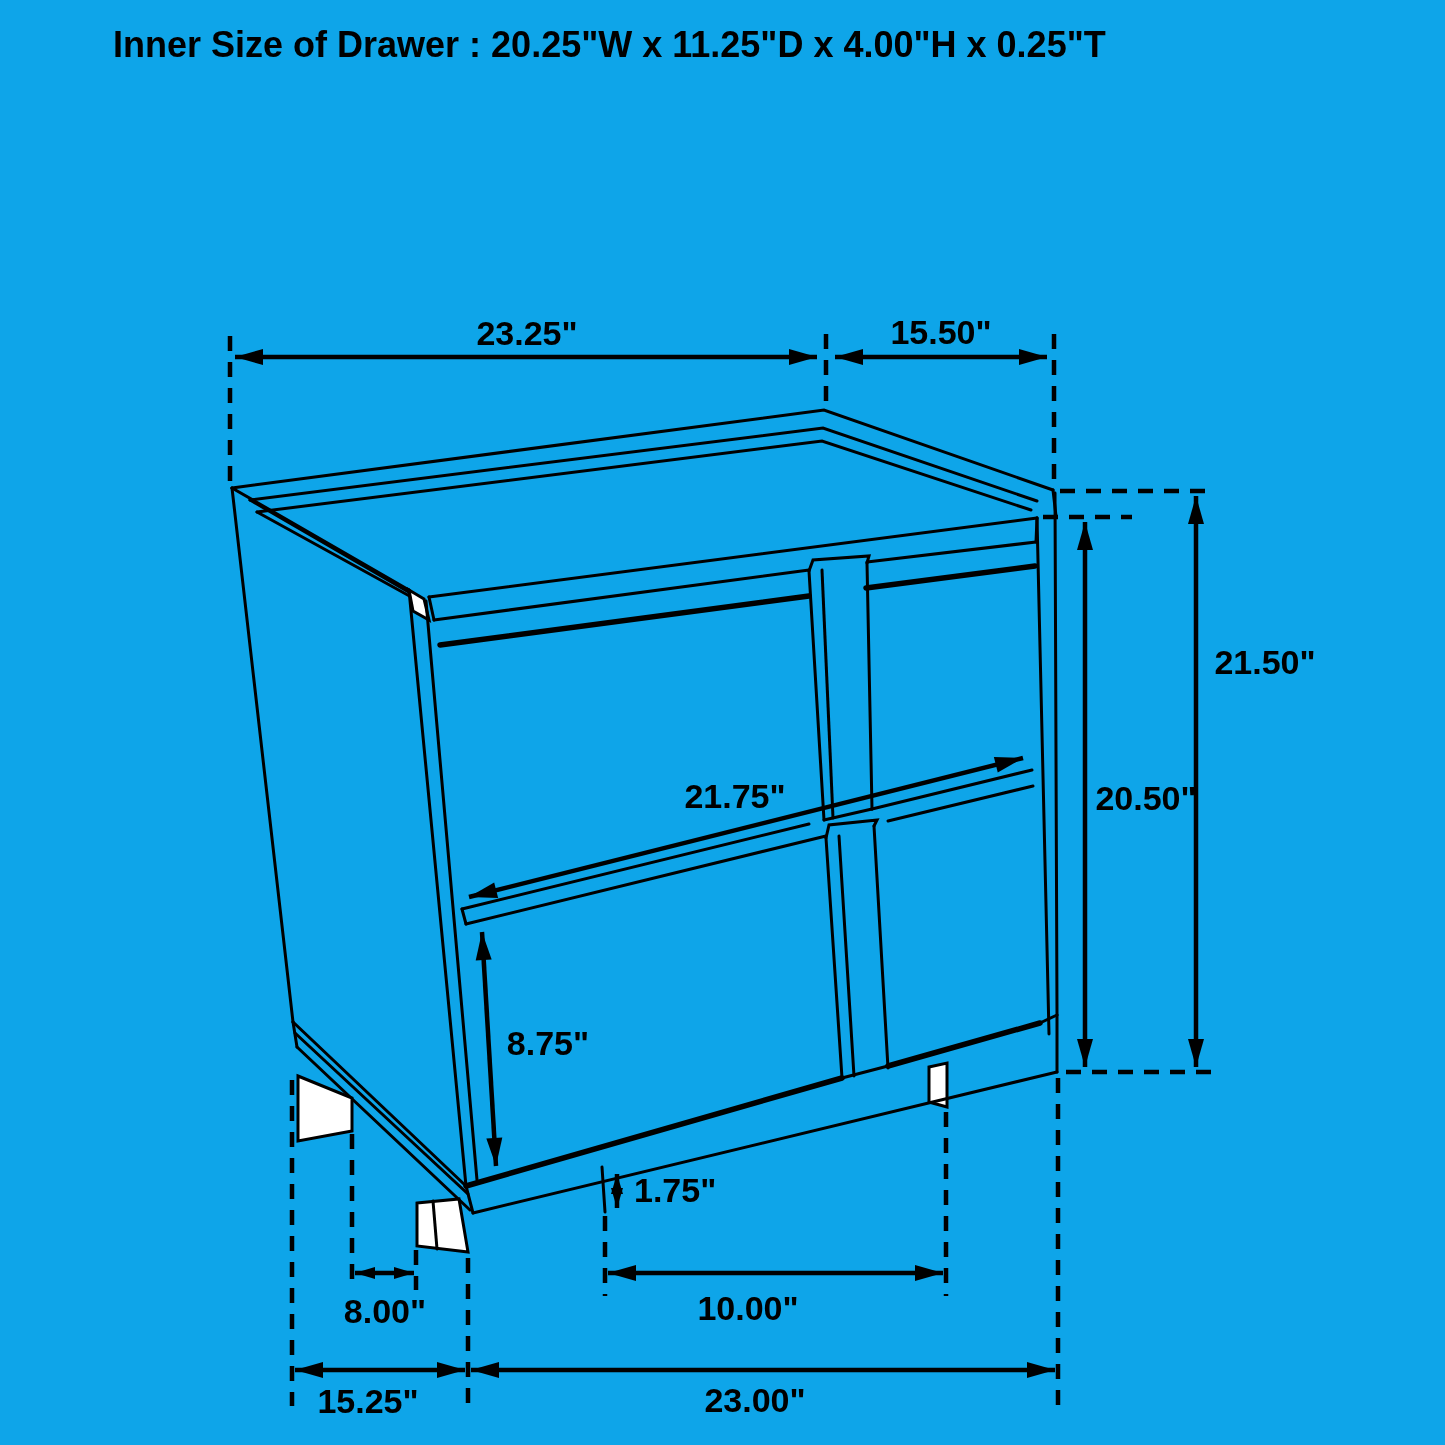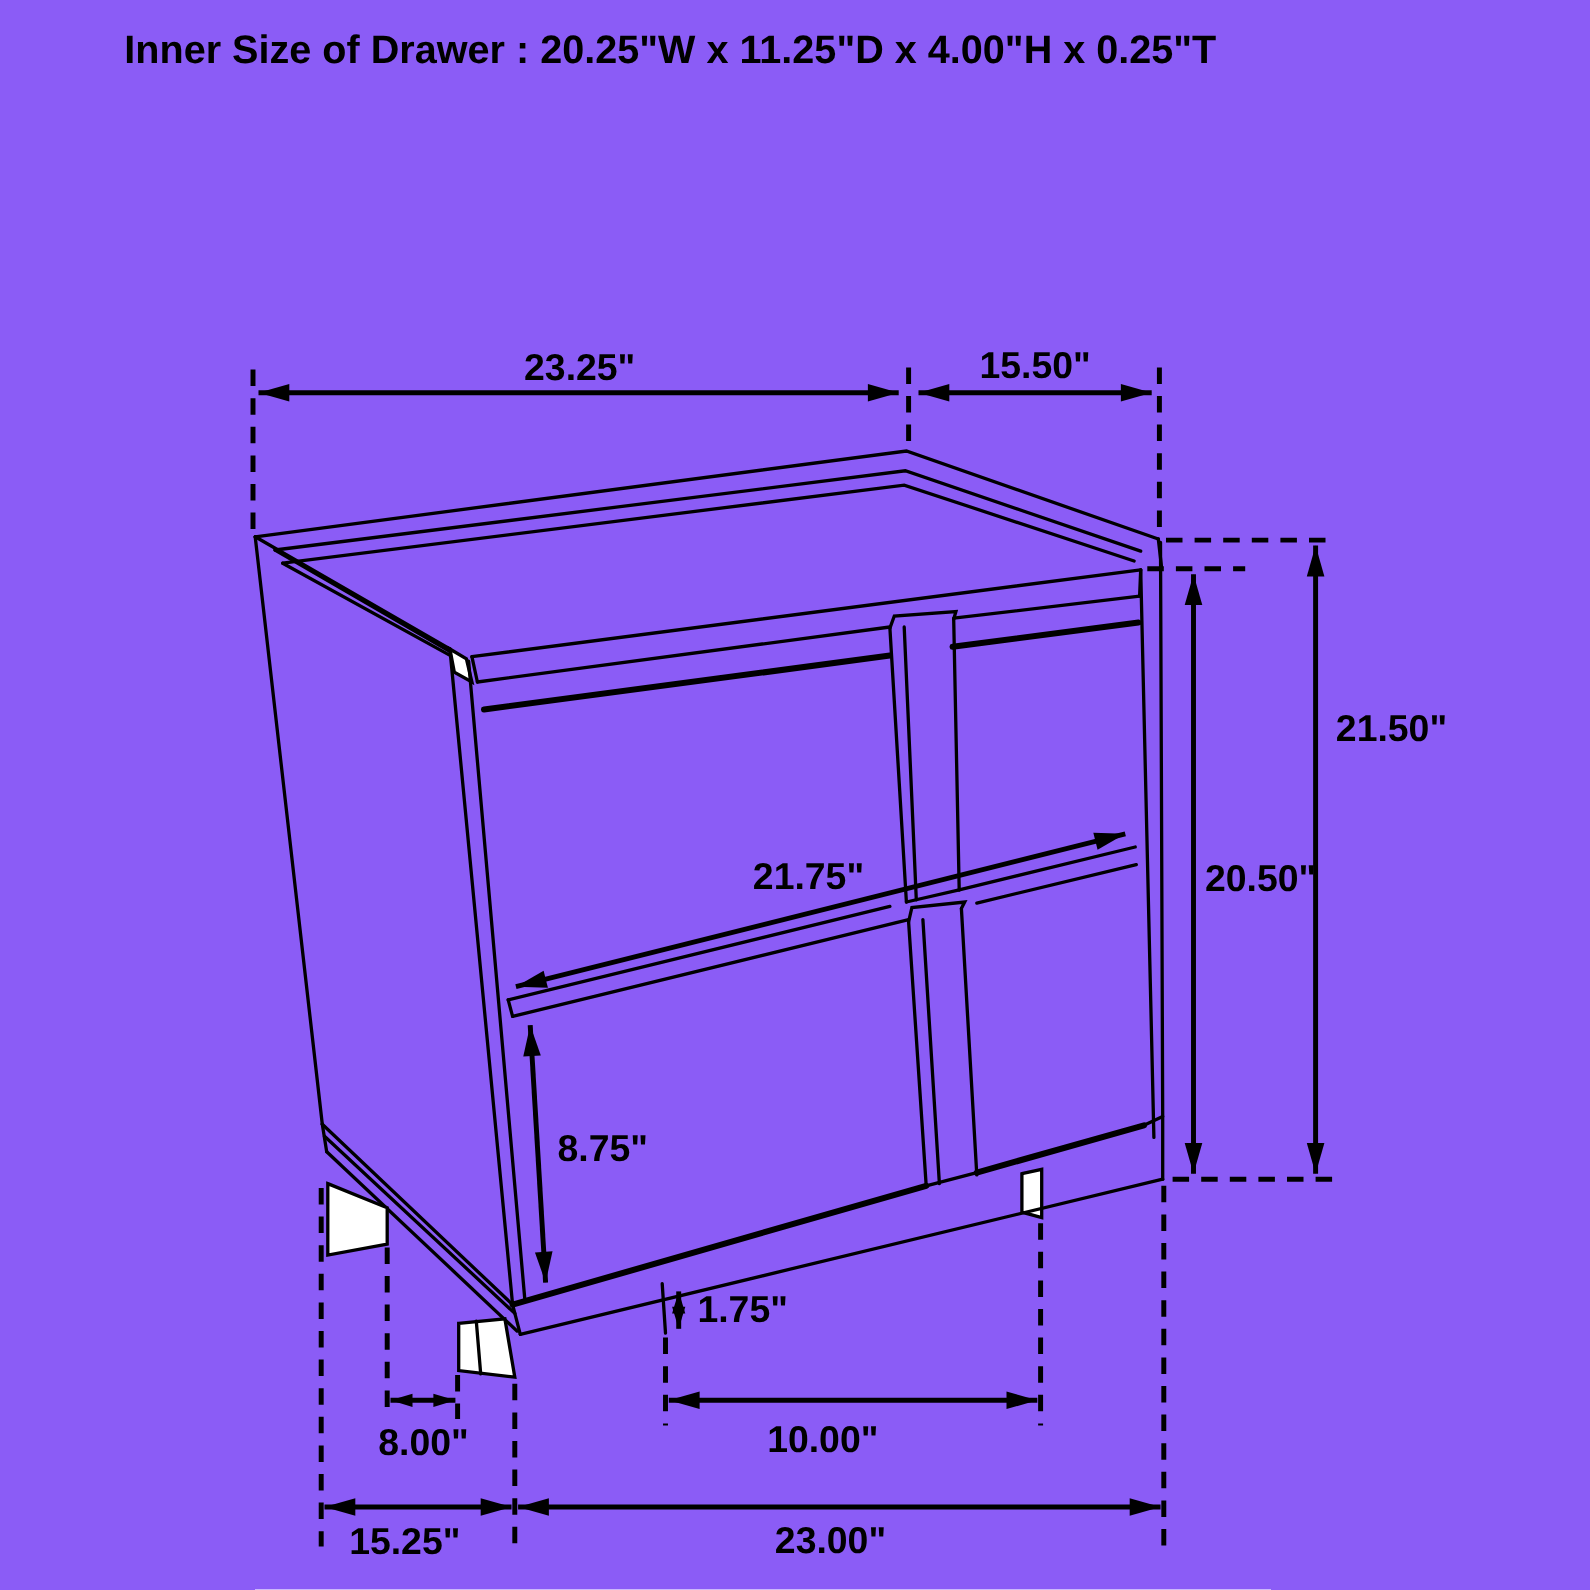--- a/index.html
+++ b/index.html
@@ -1,16 +1,16 @@
 <!DOCTYPE html>
 <html><head>
 <meta charset="utf-8">
 <style>
   html,body{margin:0;padding:0;background:#ffffff;}
-  .page{position:relative;width:1445px;height:1445px;background:#8b5cf6;overflow:hidden;
+  .page{position:relative;width:1445px;height:1445px;background:#0ea5e9;overflow:hidden;
         font-family:"Liberation Sans", sans-serif;}
   svg{display:block;}
   .ln{stroke:#000;stroke-width:3;fill:none;stroke-linecap:round;}
   .thick{stroke:#000;stroke-width:5.5;fill:none;stroke-linecap:round;}
   .solidwhite{stroke:#000;stroke-width:3;fill:#ffffff;}
   .dash{stroke:#000;stroke-width:4.5;fill:none;stroke-dasharray:15 11;}
   .dim{stroke:#000;stroke-width:4.5;fill:none;}
   .lbl{font-family:"Liberation Sans", sans-serif;font-size:34px;font-weight:bold;fill:#000;text-anchor:middle;}
   .lbl-start{text-anchor:start;}
   .ttl{font-family:"Liberation Sans", sans-serif;font-size:36px;font-weight:bold;fill:#000;text-anchor:start;}

